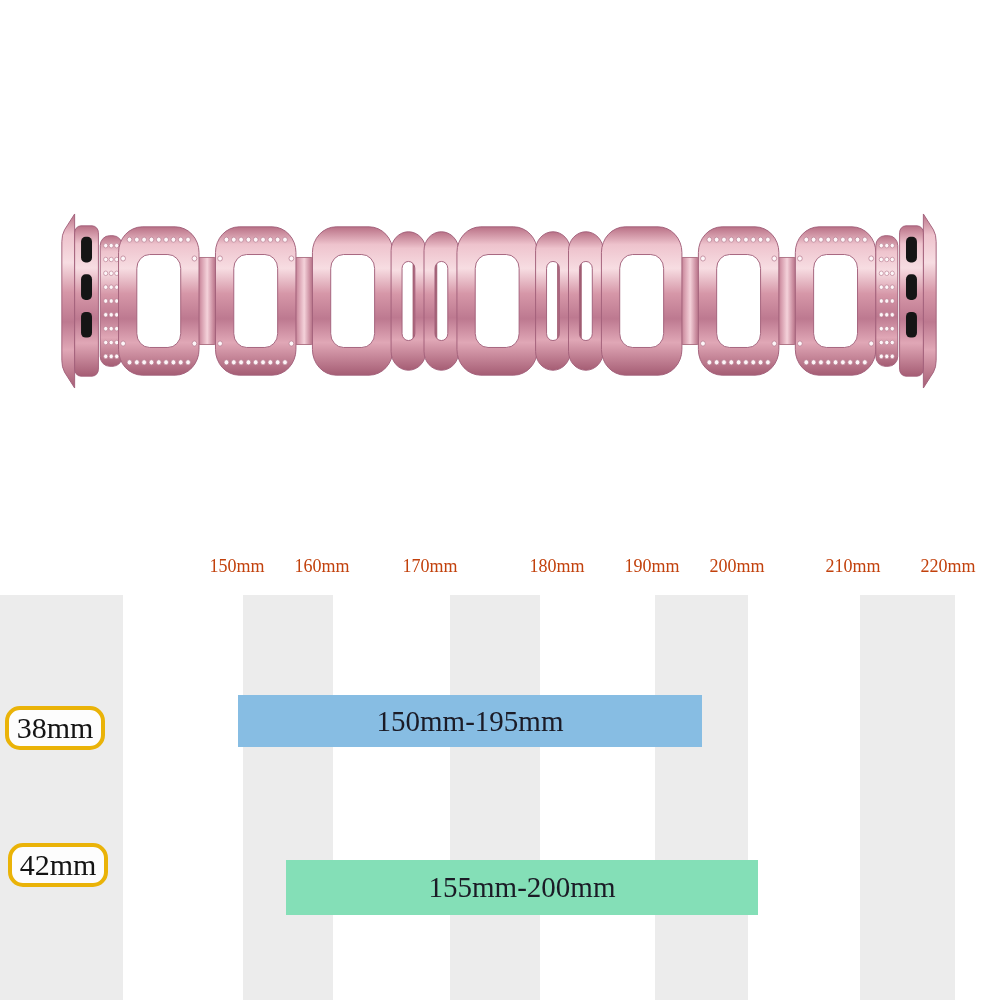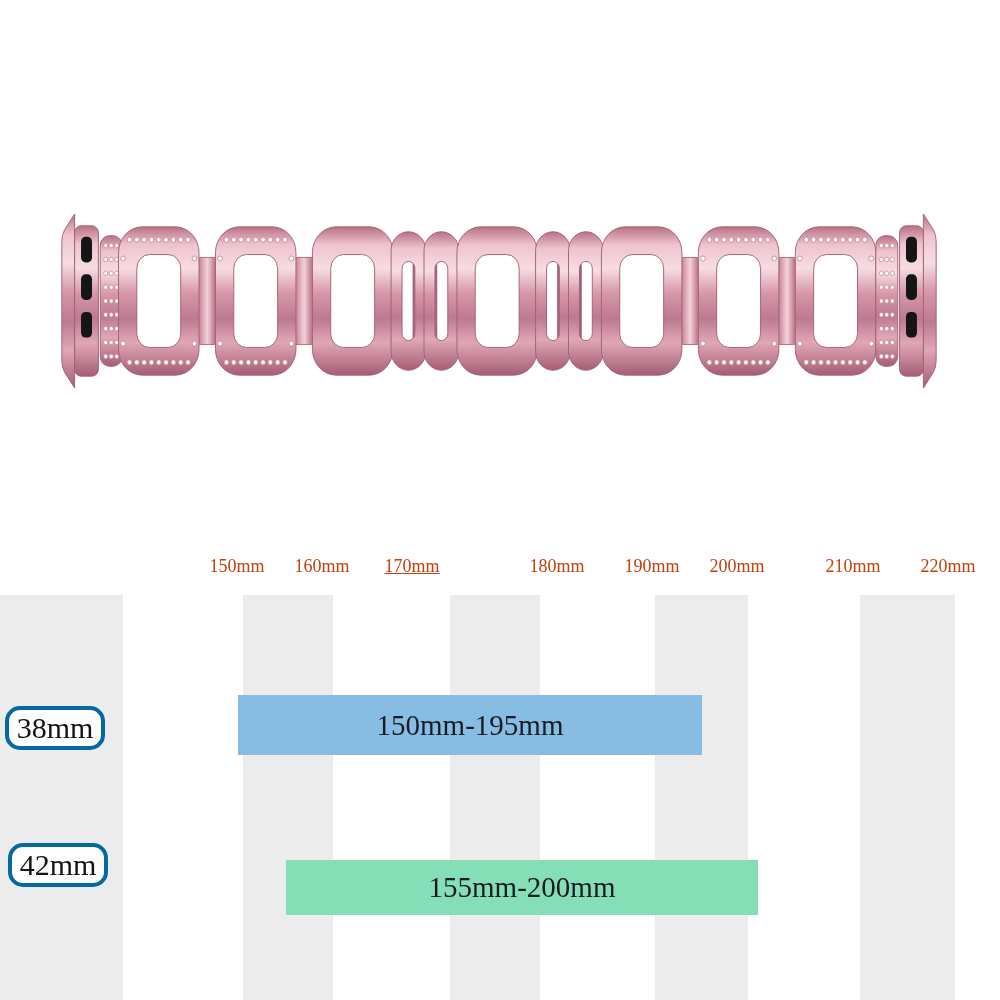--- a/index.html
+++ b/index.html
@@ -18,35 +18,35 @@
   .stripe{position:absolute;top:595px;height:405px;background:#ececec;}
   .stripe.s1{left:0;width:123px;}
   .stripe.s2{left:243px;width:90px;}
   .stripe.s3{left:450px;width:90px;}
   .stripe.s4{left:655px;width:93px;}
   .stripe.s5{left:860px;width:95px;}
   .tick{
     position:absolute;top:556px;transform:translateX(-50%);
     font-size:18px;color:#c2410c;white-space:nowrap;
   }
-  .tick.t1{left:237px;} .tick.t2{left:322px;text-align:center;} .tick.t3{left:412px;text-decoration:underline;} .tick.t4{left:557px;}
+  .tick.t1{left:237px;} .tick.t2{left:322px;text-align:center;} .tick.t3{left:430px;} .tick.t4{left:557px;}
   .tick.t5{left:652px;} .tick.t6{left:737px;} .tick.t7{left:853px;} .tick.t8{left:948px;}
   .badge{
     position:absolute;width:100px;height:44px;box-sizing:border-box;
-    border:4px solid #0369a1;border-radius:15px;background:#fdfdfd;
+    border:4px solid #eab308;border-radius:15px;background:#fdfdfd;
     display:flex;align-items:center;justify-content:center;
     font-size:30px;color:#141414;
   }
   .badge.b38{left:5px;top:706px;}
   .badge.b42{left:8px;top:843px;}
   .rbar{
     position:absolute;display:flex;align-items:center;justify-content:center;
     font-size:29px;color:#1b1b26;
   }
-  .rbar.r38{left:238px;top:695px;width:464px;height:60px;background:#87bde3;}
+  .rbar.r38{left:238px;top:695px;width:464px;height:52px;background:#87bde3;}
   .rbar.r42{left:286px;top:860px;width:472px;height:55px;background:#84dfb7;}
 </style>
 </head>
 <body>
 
 <div id="canvas">
 
 
   <svg class="band" viewBox="0 0 960 180" preserveAspectRatio="none" aria-hidden="true">
     <defs>

